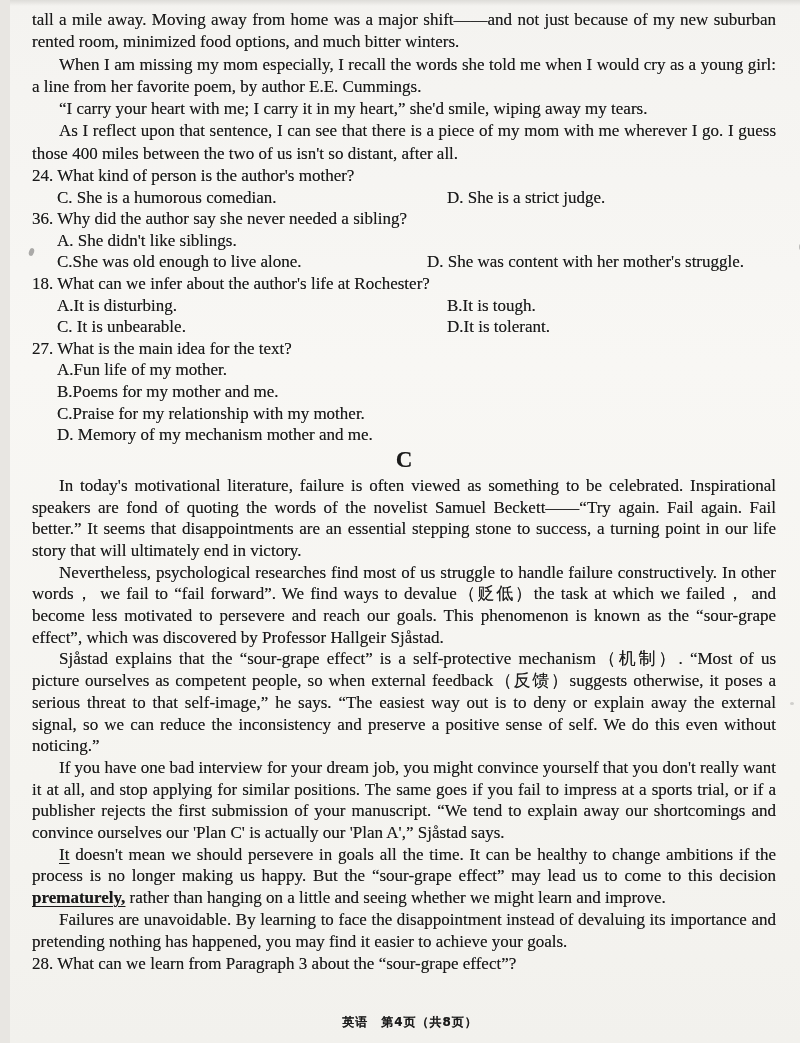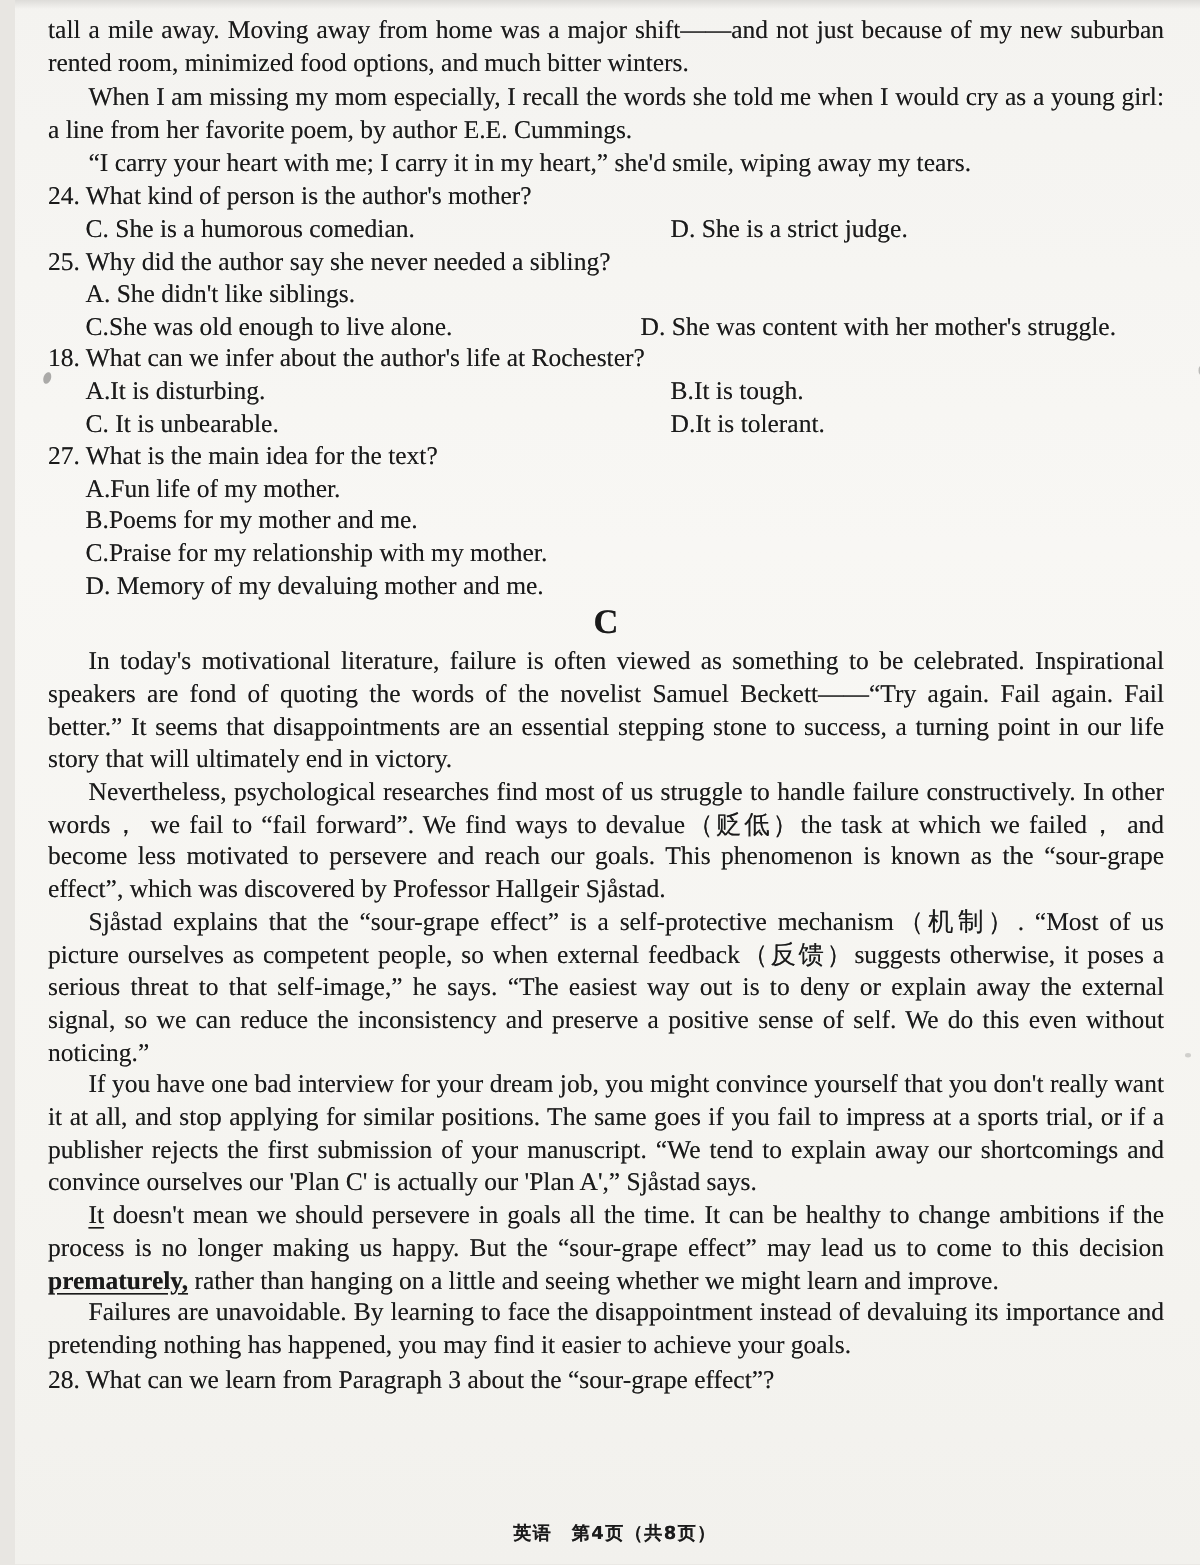--- a/index.html
+++ b/index.html
@@ -62,32 +62,33 @@
 </head>
 <body>
 
 <div class="page">
   <div class="edge-shade"></div>
 
   <div class="top">
     <p class="noindent">tall a mile away. Moving away from home was a major shift——and not just because of my new suburban rented room, minimized food options, and much bitter winters.</p>
     <p>When I am missing my mom especially, I recall the words she told me when I would cry as a young girl: a line from her favorite poem, by author E.E. Cummings.</p>
     <p>“I carry your heart with me; I carry it in my heart,” she'd smile, wiping away my tears.</p>
+    <p>As I reflect upon that sentence, I can see that there is a piece of my mom with me wherever I go. I guess those 400 miles between the two of us isn't so distant, after all.</p>
   </div>
 
   <div>
     <div class="q-stem">24. What kind of person is the author's mother?</div>
     <div class="opt-row">
       <div class="opt-a">C. She is a humorous comedian.</div>
       <div class="opt-b">D. She is a strict judge.</div>
     </div>
   </div>
 
   <div>
-    <div class="q-stem">25. Why did the author say she never needed a sibling?</div>
+    <div class="q-stem">36. Why did the author say she never needed a sibling?</div>
     <div class="opt-row">
       <div class="opt-a">A. She didn't like siblings.</div>
     </div>
     <div class="opt-row">
       <div class="opt-a" style="flex-basis:395px;">C.She was old enough to live alone.</div>
       <div class="opt-b">D. She was content with her mother's struggle.</div>
     </div>
   </div>
 
   <div>
@@ -100,21 +101,21 @@
       <div class="opt-a">C. It is unbearable.</div>
       <div class="opt-b">D.It is tolerant.</div>
     </div>
   </div>
 
   <div>
     <div class="q-stem">27. What is the main idea for the text?</div>
     <div class="opt-single">A.Fun life of my mother.</div>
     <div class="opt-single">B.Poems for my mother and me.</div>
     <div class="opt-single">C.Praise for my relationship with my mother.</div>
-    <div class="opt-single">D. Memory of my devaluing mother and me.</div>
+    <div class="opt-single">D. Memory of my mechanism mother and me.</div>
   </div>
 
   <div class="section-heading">C</div>
 
   <div class="body-c">
     <p>In today's motivational literature, failure is often viewed as something to be celebrated. Inspirational speakers are fond of quoting the words of the novelist Samuel Beckett——“Try again. Fail again. Fail better.” It seems that disappointments are an essential stepping stone to success, a turning point in our life story that will ultimately end in victory.</p>
     <p>Nevertheless, psychological researches find most of us struggle to handle failure constructively. In other words， we fail to “fail forward”. We find ways to devalue（贬低）the task at which we failed， and become less motivated to persevere and reach our goals. This phenomenon is known as the “sour-grape effect”, which was discovered by Professor Hallgeir Sjåstad.</p>
     <p>Sjåstad explains that the “sour-grape effect” is a self-protective mechanism（机制）. “Most of us picture ourselves as competent people, so when external feedback（反馈）suggests otherwise, it poses a serious threat to that self-image,” he says. “The easiest way out is to deny or explain away the external signal, so we can reduce the inconsistency and preserve a positive sense of self. We do this even without noticing.”</p>
     <p>If you have one bad interview for your dream job, you might convince yourself that you don't really want it at all, and stop applying for similar positions. The same goes if you fail to impress at a sports trial, or if a publisher rejects the first submission of your manuscript. “We tend to explain away our shortcomings and convince ourselves our 'Plan C' is actually our 'Plan A',” Sjåstad says.</p>
     <p><span class="u">It</span><span> doesn't mean we should persevere in goals all the time. It can be healthy to change ambitions if the process is no longer making us happy. But the “sour-grape effect” may lead us to come to this decision </span><span class="bu">prematurely,</span><span> rather than hanging on a little and seeing whether we might learn and improve.</span></p>

